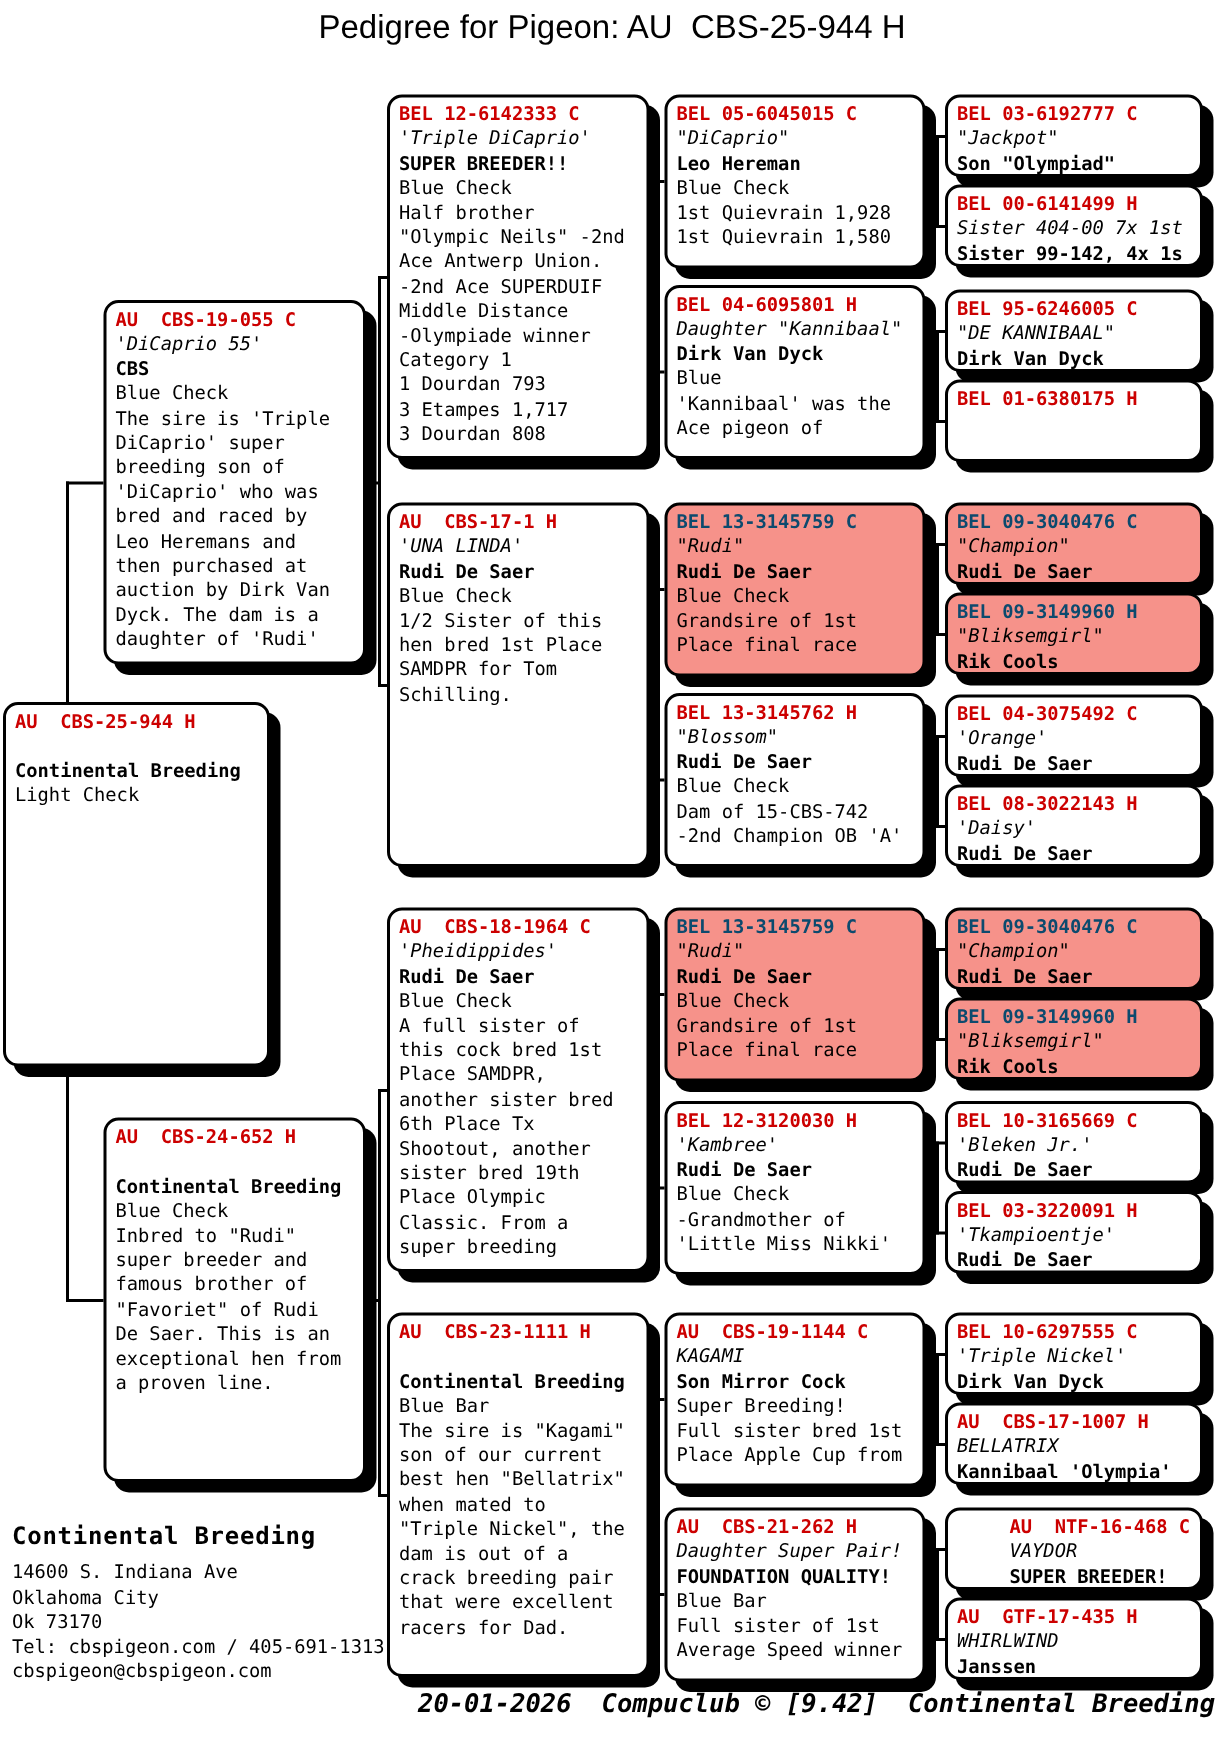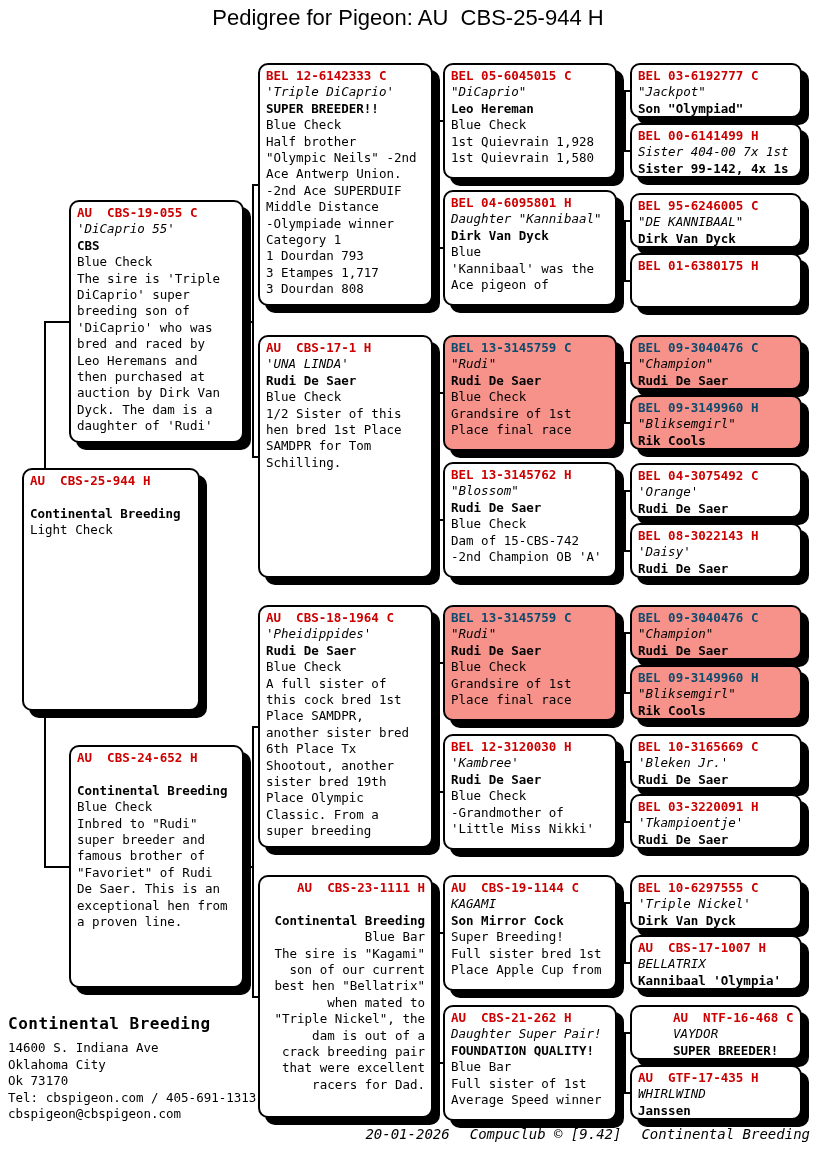--- a/index.html
+++ b/index.html
@@ -14,22 +14,22 @@
   .box.hl{background:#f6928a;}
   .ln{white-space:pre;}
   .s-id{color:#cc0000;font-weight:bold;}
   .hl .s-id{color:#0c4a6e;}
   .s-name{font-weight:normal;font-style:italic;}
   .s-breeder{font-weight:bold;}
   .conn{position:absolute;background:#000;}
   .contact{position:absolute;left:8px;top:1014px;}
   .contact-name{font-size:16px;font-weight:bold;letter-spacing:0.5px;margin-bottom:7px;white-space:pre;}
   .contact .ln{font-size:12.5px;line-height:16.5px;}
-  .footer{position:absolute;top:1126px;right:6px;font-size:14px;font-style:italic;
-          font-weight:normal;white-space:pre;}
+  .footer{position:absolute;top:1126px;right:6px;font-size:17px;font-style:italic;
+          font-weight:bold;white-space:pre;}
   .footer span{margin-left:20px;}
 </style>
 </head>
 <body>
 
 <div class="page">
   <div class="title">Pedigree for Pigeon: AU  CBS-25-944 H</div>
 
   <div id="tree">
       <div class="conn" style="left: 44px; top: 320.5px; width: 2px; height: 547px;"></div>
@@ -84,21 +84,21 @@
       <div class="conn" style="left: 624px; top: 760.5px; width: 6px; height: 2px;"></div>
       <div class="conn" style="left: 624px; top: 820.5px; width: 6px; height: 2px;"></div>
       <div class="conn" style="left: 617px; top: 932px; width: 9px; height: 2px;"></div>
       <div class="conn" style="left: 624px; top: 901.5px; width: 2px; height: 62px;"></div>
       <div class="conn" style="left: 624px; top: 901.5px; width: 6px; height: 2px;"></div>
       <div class="conn" style="left: 624px; top: 961.5px; width: 6px; height: 2px;"></div>
       <div class="conn" style="left: 617px; top: 1062px; width: 9px; height: 2px;"></div>
       <div class="conn" style="left: 624px; top: 1031.5px; width: 2px; height: 62px;"></div>
       <div class="conn" style="left: 624px; top: 1031.5px; width: 6px; height: 2px;"></div>
       <div class="conn" style="left: 624px; top: 1091.5px; width: 6px; height: 2px;"></div>
-      <div class="box" style="left: 22px; top: 468px; width: 178px; height: 243px;">
+      <div class="box" style="left: 2px; top: 468px; width: 178px; height: 243px;">
         <div class="ln s-id">AU  CBS-25-944 H</div>
         <div class="ln s-blank"> </div>
         <div class="ln s-breeder">Continental Breeding</div>
         <div class="ln s-plain">Light Check</div>
       </div>
       <div class="box" style="left: 69px; top: 200px; width: 175px; height: 243px;">
         <div class="ln s-id">AU  CBS-19-055 C</div>
         <div class="ln s-name">'DiCaprio 55'</div>
         <div class="ln s-breeder">CBS</div>
         <div class="ln s-plain">Blue Check</div>
@@ -161,21 +161,21 @@
         <div class="ln s-plain">this cock bred 1st</div>
         <div class="ln s-plain">Place SAMDPR,</div>
         <div class="ln s-plain">another sister bred</div>
         <div class="ln s-plain">6th Place Tx</div>
         <div class="ln s-plain">Shootout, another</div>
         <div class="ln s-plain">sister bred 19th</div>
         <div class="ln s-plain">Place Olympic</div>
         <div class="ln s-plain">Classic. From a</div>
         <div class="ln s-plain">super breeding</div>
       </div>
-      <div class="box" style="left: 258px; top: 875px; width: 175px; height: 243px; text-align: right;">
+      <div class="box" style="left: 258px; top: 875px; width: 175px; height: 243px;">
         <div class="ln s-id">AU  CBS-23-1111 H</div>
         <div class="ln s-blank"> </div>
         <div class="ln s-breeder">Continental Breeding</div>
         <div class="ln s-plain">Blue Bar</div>
         <div class="ln s-plain">The sire is "Kagami"</div>
         <div class="ln s-plain">son of our current</div>
         <div class="ln s-plain">best hen "Bellatrix"</div>
         <div class="ln s-plain">when mated to</div>
         <div class="ln s-plain">"Triple Nickel", the</div>
         <div class="ln s-plain">dam is out of a</div>

